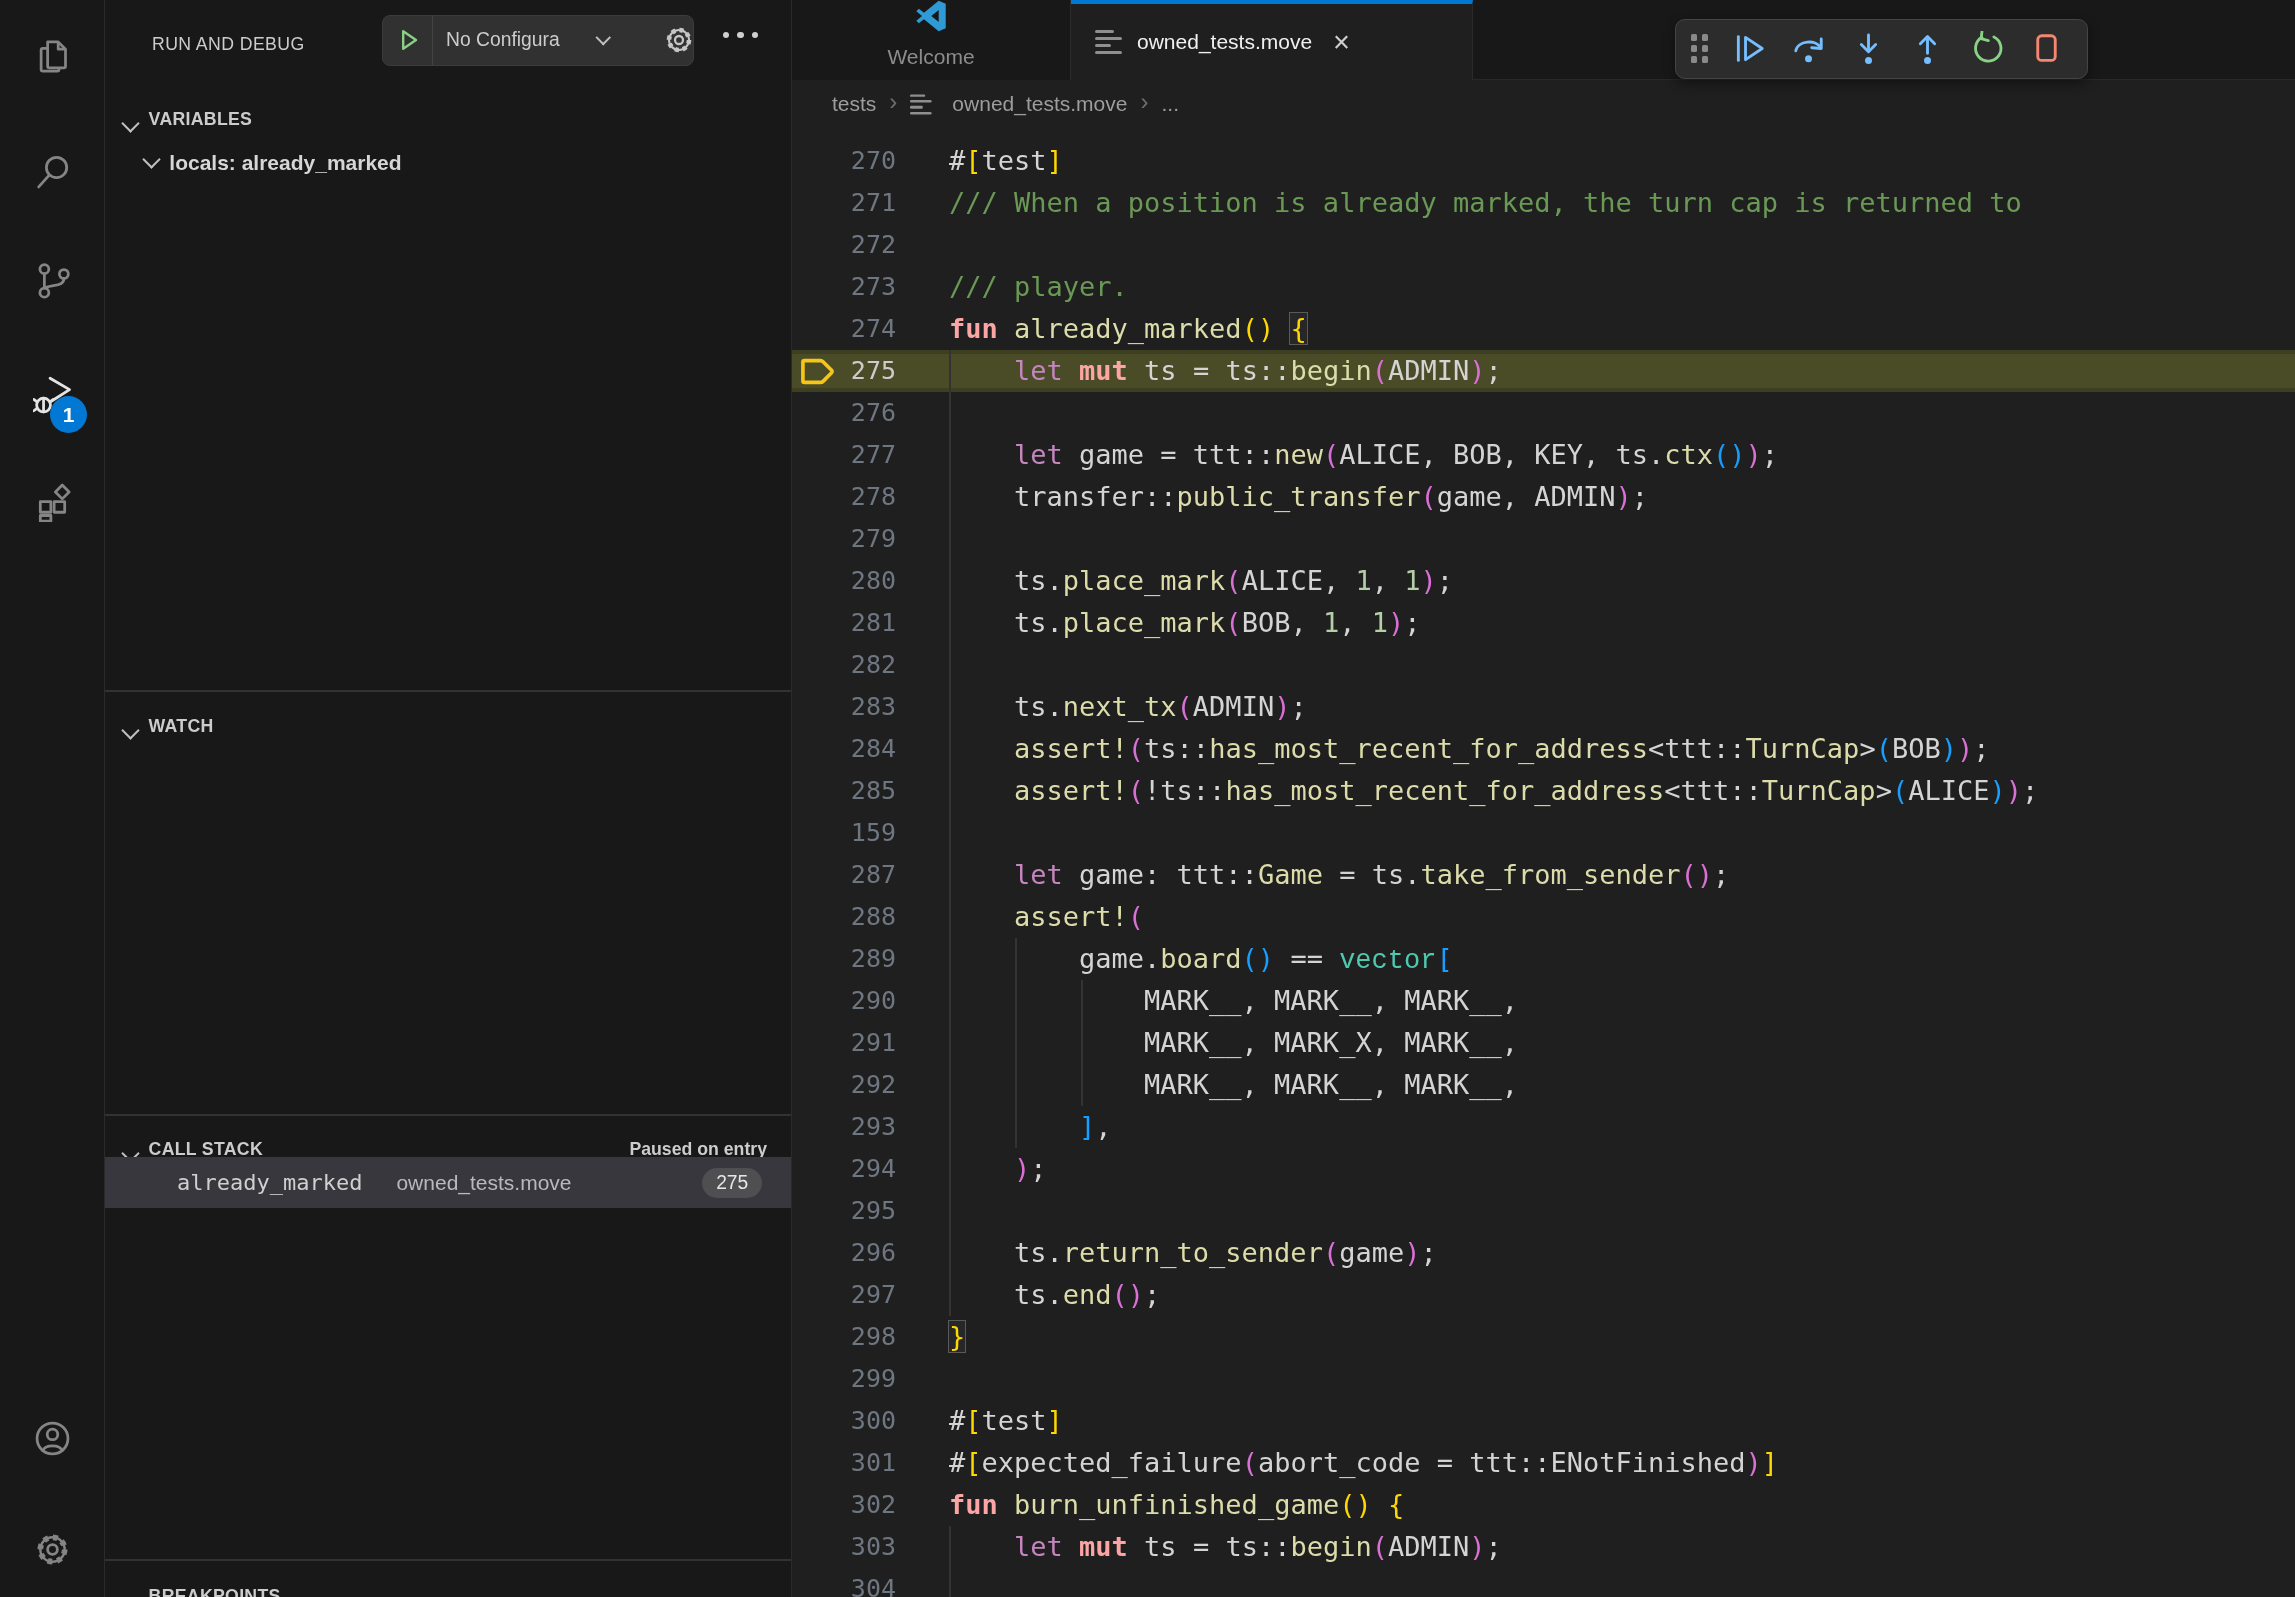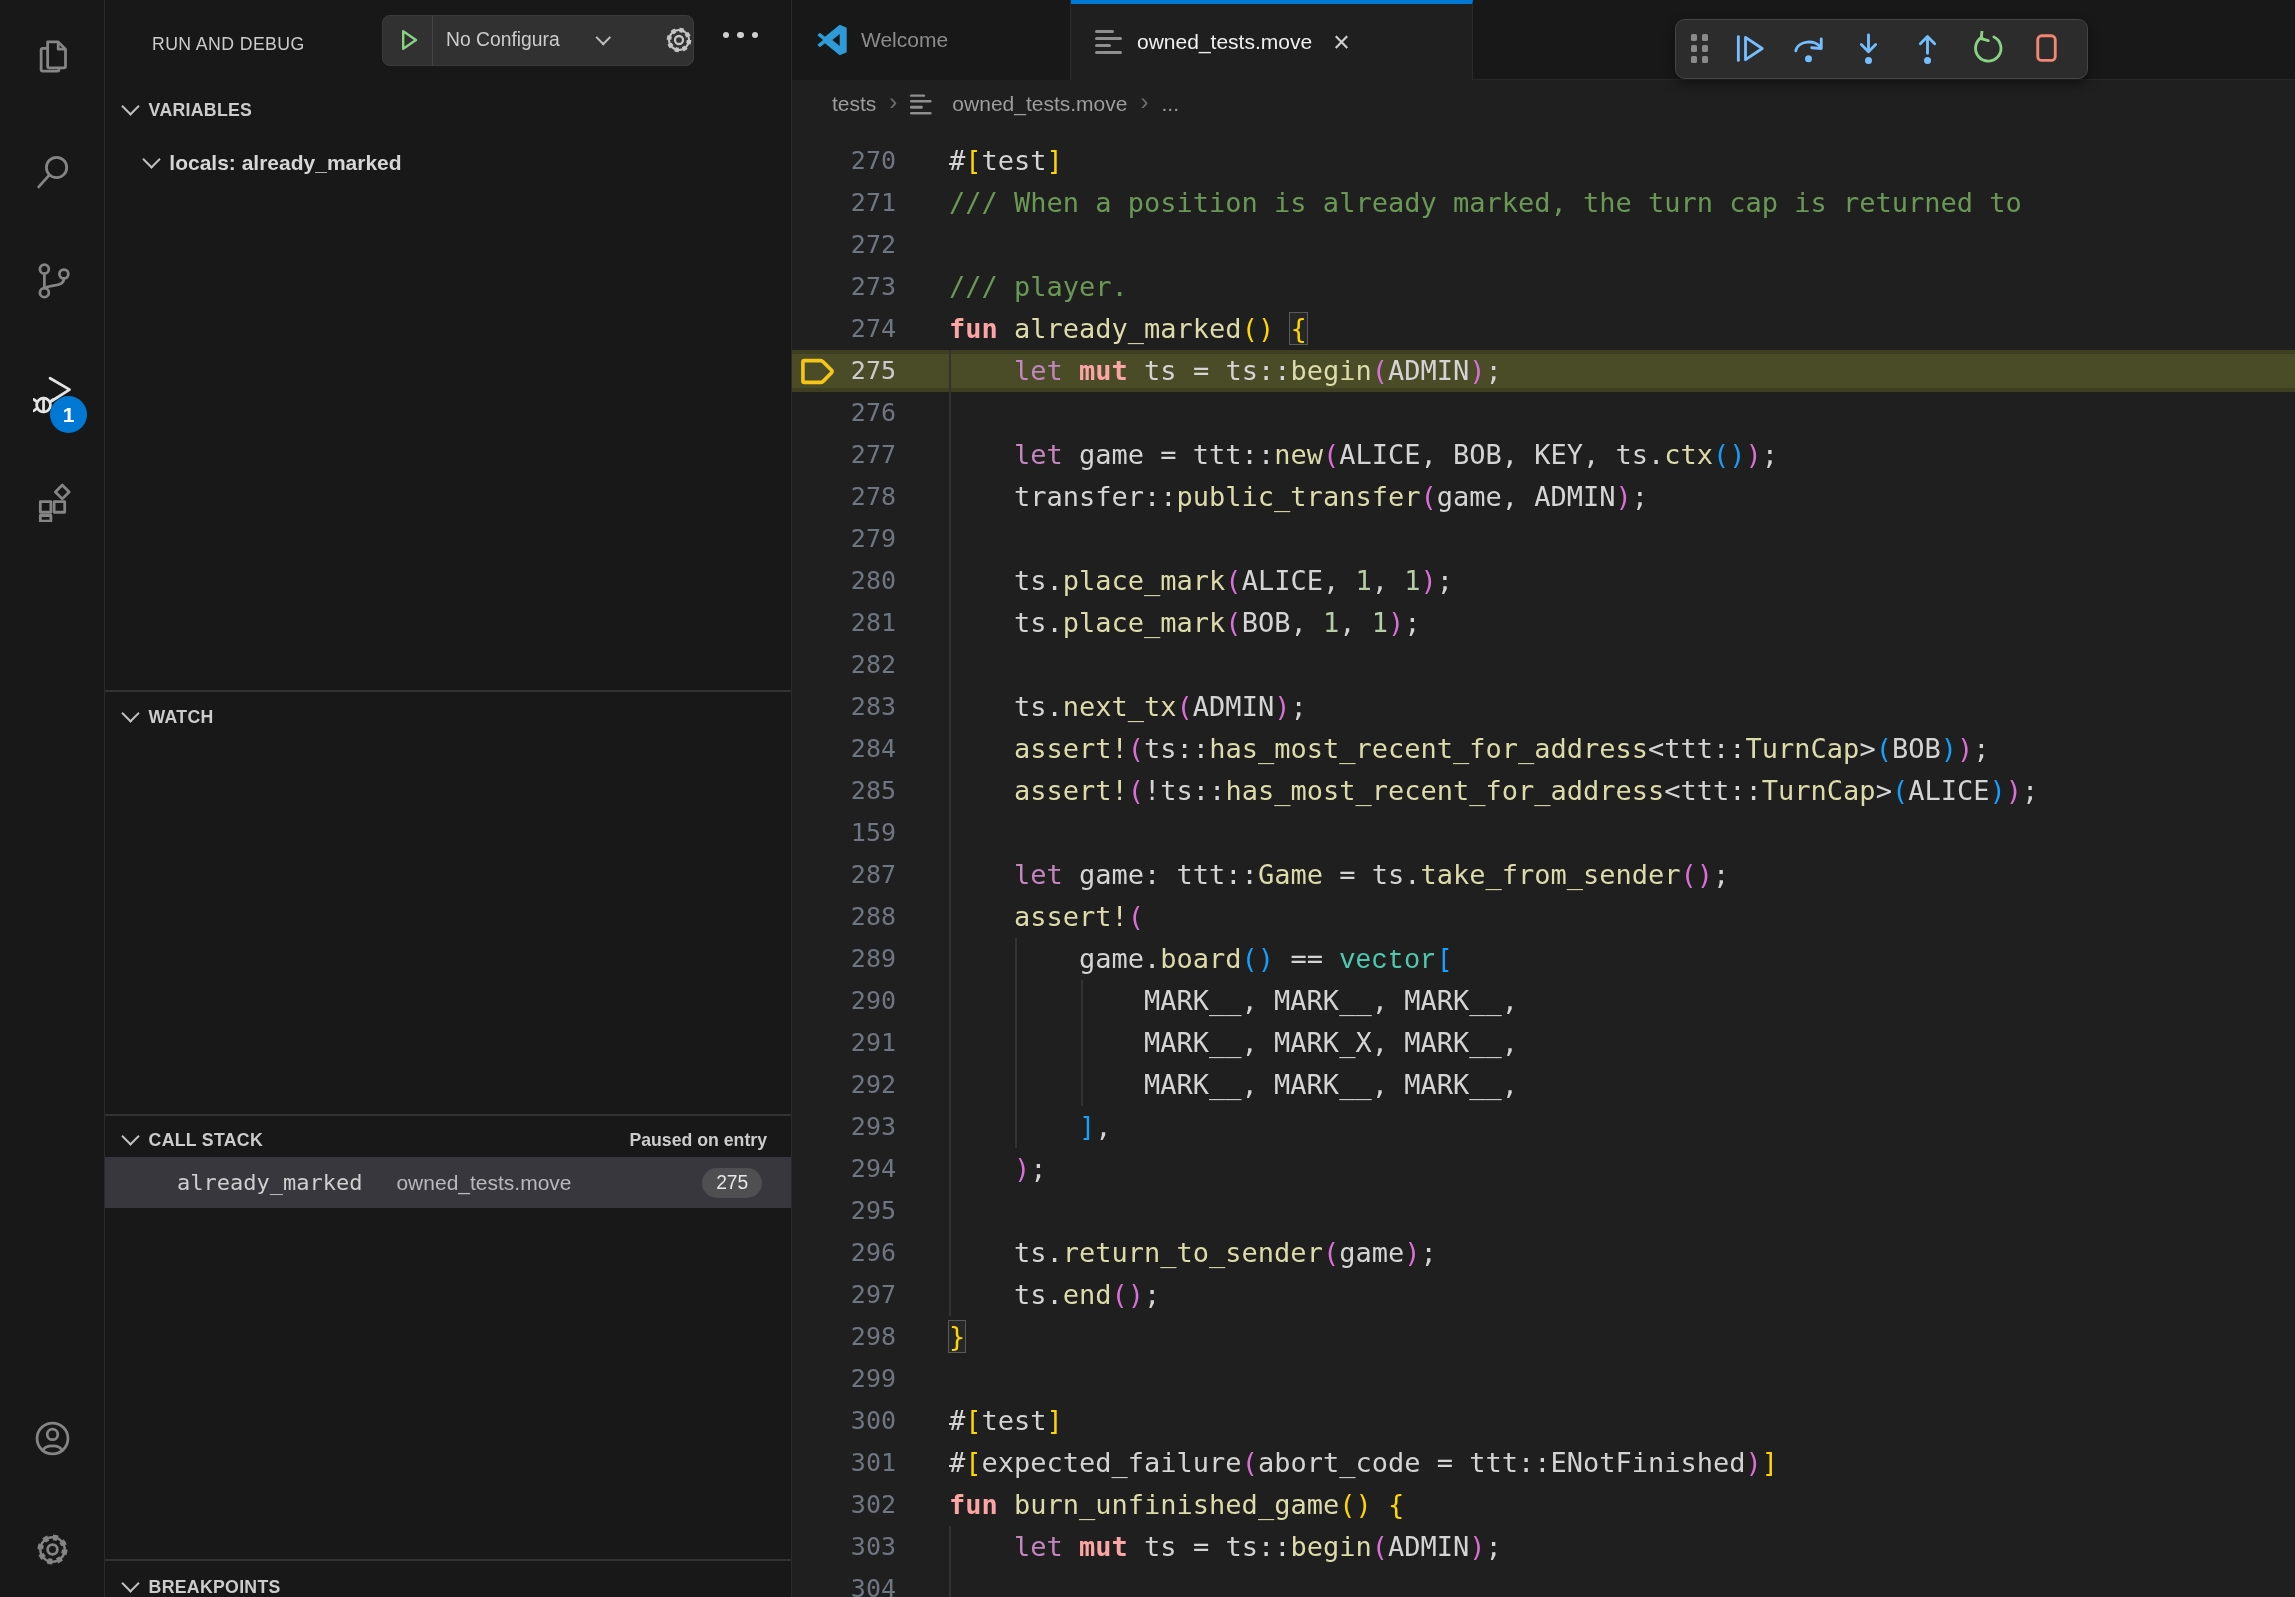--- a/index.html
+++ b/index.html
@@ -27,41 +27,41 @@
     border-right:0.8px solid #444; align-self:stretch; }
   #config-label { font-size:19.3px; color:#cccccc; margin-left:13px; white-space:nowrap; overflow:hidden; width:150px; }
   .chev { width:13px; height:13px; border-right:2.4px solid #c0c0c0; border-bottom:2.4px solid #c0c0c0;
     transform:rotate(45deg); display:inline-block; flex:none; }
   .chev.small { width:10.5px; height:10.5px; }
   #config-chev { margin-left:1.6px; margin-top:-4.8px; }
   #sb-gear { position:absolute; left:558px; top:24px; width:32px; height:32px; }
   #sb-dots { position:absolute; left:618px; top:32px; display:flex; gap:8px; }
   #sb-dots i { width:6.4px; height:6.4px; border-radius:50%; background:#cfcfcf; }
 
-  .sec-header { position:absolute; left:0; right:0; height:40px; display:flex; align-items:center; padding-left:19.3px; gap:11.3px; }
+  .sec-header { position:absolute; left:0; right:0; height:40px; display:flex; align-items:flex-end; padding-left:19.3px; gap:11.3px; }
   .sec-header .label { font-size:17.7px; font-weight:700; color:#cccccc; letter-spacing:0.3px; }
   .sec-sep { position:absolute; left:0; right:0; height:1.6px; background:#323232; }
   #locals-row { position:absolute; left:0; right:0; top:143px; height:40px;
     display:flex; align-items:center; padding-left:40px; gap:11.3px; }
   #locals-label { font-size:21px; font-weight:600; color:#d6d6d6; }
   #cs-status { position:absolute; right:24px; font-size:17.7px; font-weight:600; color:#cccccc; }
   #cs-row { position:absolute; left:0; right:0; top:1157px; height:51px; background:#37373d;
     display:flex; align-items:center; padding:0 29px 0 72px; }
   #cs-func { font-family:"DejaVu Sans Mono",monospace; font-size:22px; color:#d0d0d0; }
   #cs-file { font-size:21px; color:#b9b9bd; margin-left:34px; }
   #cs-badge { margin-left:auto; background:#4f4f52; color:#e6e6e6; font-size:19.3px;
     padding:4px 13.7px; border-radius:17.7px; }
 
   
   #editor { position:absolute; left:792px; top:0; width:1503px; height:1597px; background:#1f1f1f; }
   #tabbar { position:absolute; left:0; top:0; right:0; height:80px; background:#181818;
     border-bottom:0.8px solid #282828; display:flex; }
   .tab { height:80px; display:flex; align-items:center; padding:0 24px; gap:13px;
     border-right:0.8px solid #2b2b2b; position:relative; }
-  .tab.inactive { background:#181818; }
+  .tab.inactive { background:#181818;flex-direction:column; }
   .tab.inactive .tab-label { color:#8c8c8c; font-size:21px; }
   .tab.active { background:#1f1f1f; border-top:4px solid #0078d4; }
   .tab.active .tab-label { color:#f0f0f0; font-size:21px; }
   .tab-close { color:#cfcfcf; font-size:29px; line-height:29px; margin-left:8px; }
   .lines-icon { display:flex; flex-direction:column; gap:4px; width:29px; }
   .lines-icon i { height:3.2px; border-radius:1.6px; background:#8f8f8f; }
   .lines-icon i:nth-child(1){width:19.3px;} .lines-icon i:nth-child(2){width:27px;}
   .lines-icon i:nth-child(3){width:16px;} .lines-icon i:nth-child(4){width:27px;}
   .lines-icon.bc { transform:scale(.8); transform-origin:left center; }
 

